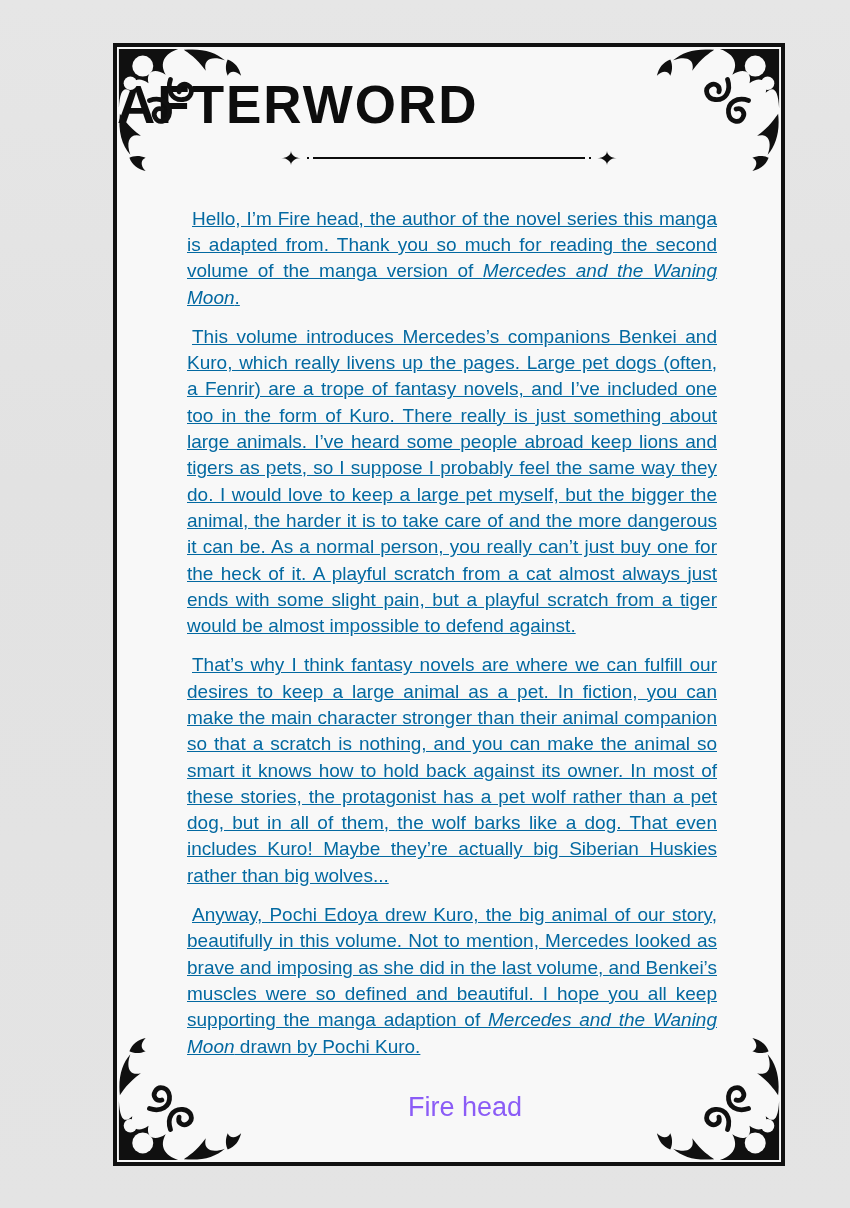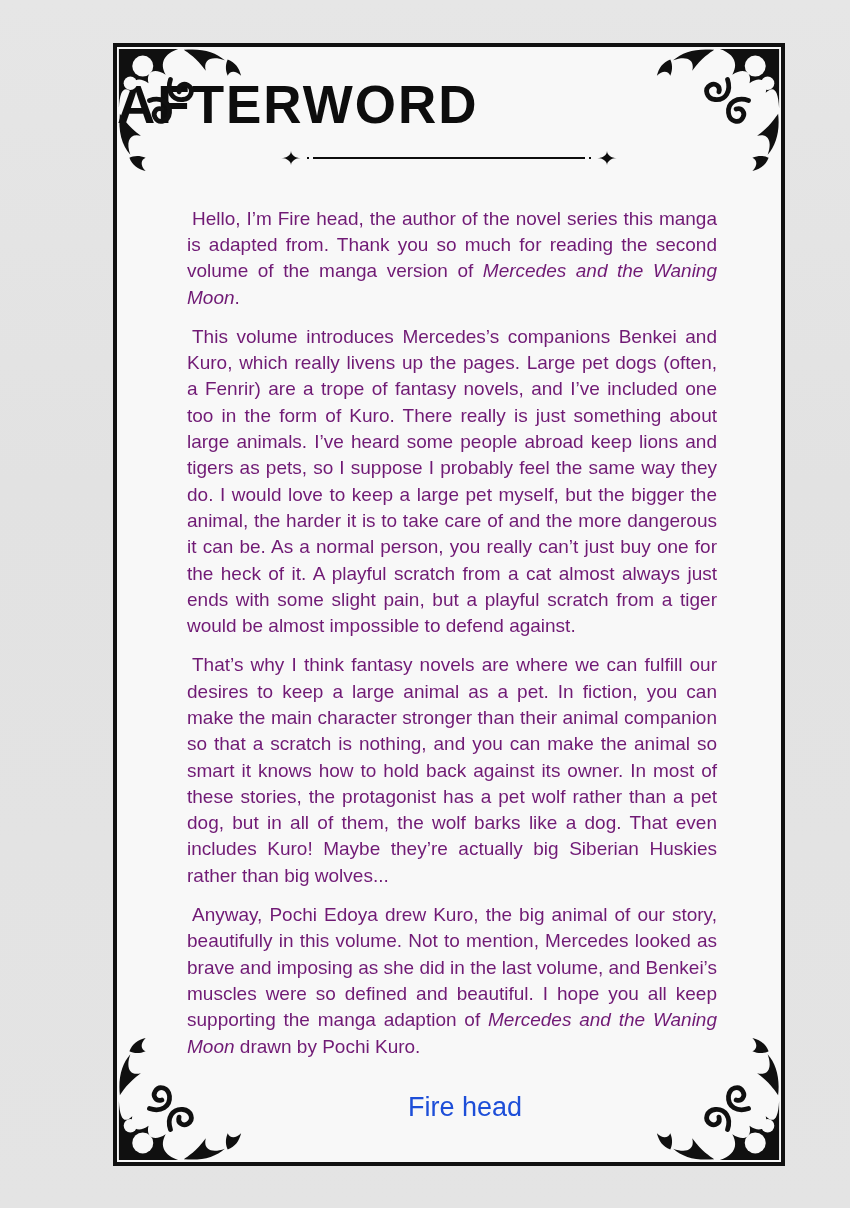--- a/index.html
+++ b/index.html
@@ -61,31 +61,32 @@
       #0d0d0d 0 2px, transparent 2px 6px,
       #0d0d0d 6px calc(100% - 6px),
       transparent calc(100% - 6px) calc(100% - 2px),
       #0d0d0d calc(100% - 2px) 100%);
   }
 
   .body-text {
     margin: 38px 64px 0 70px;
     font-size: 19px;
     line-height: 26.3px;
-    color: #701a75;
+    color: #0369a1;
     text-align: justify;
+    text-decoration: underline;
   }
   .body-text p { margin: 0 0 13px; text-indent: 5px; }
   .body-text em { font-style: italic; }
 
   .signature {
     margin-top: 32px;
     text-align: center;
     font-size: 27px;
-    color: #1d4ed8;
+    color: #8b5cf6;
     padding-left: 32px;
   }
 </style>
 </head>
 <body>
 
 <svg width="0" height="0" style="position:absolute">
   <defs>
     <g id="flourish">
       <path fill="currentColor" d="M2,2 L64,2 C50,7 44,16 51,29 C39,21 30,26 33,38 C22,30 13,35 16,48 C8,40 3,44 2,64 Z"></path>

